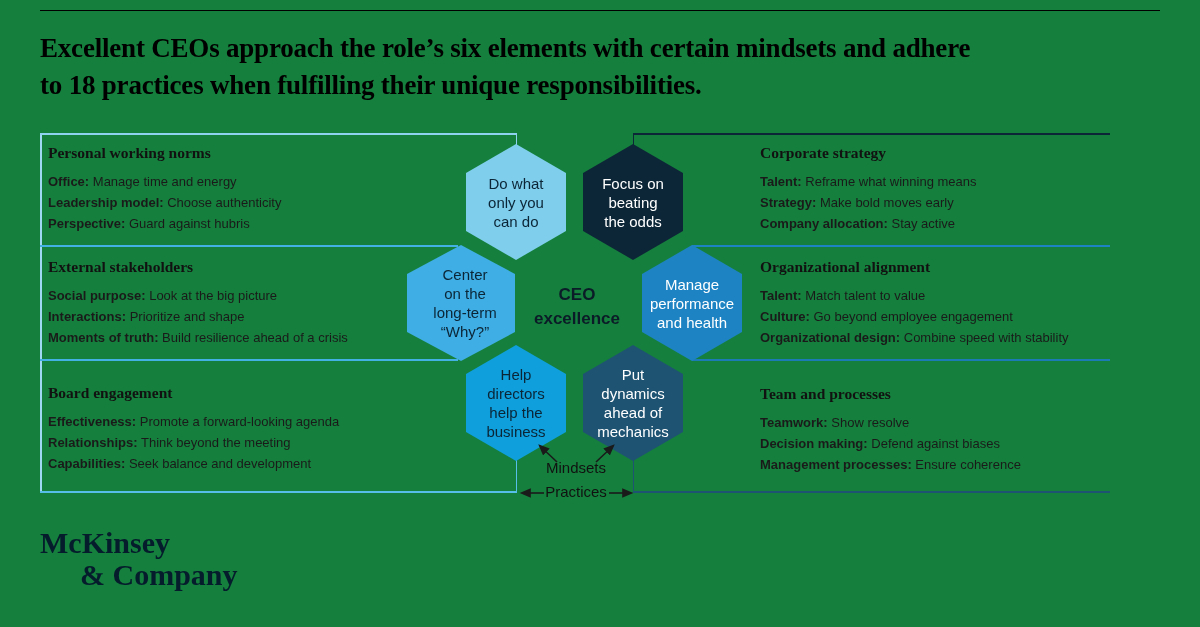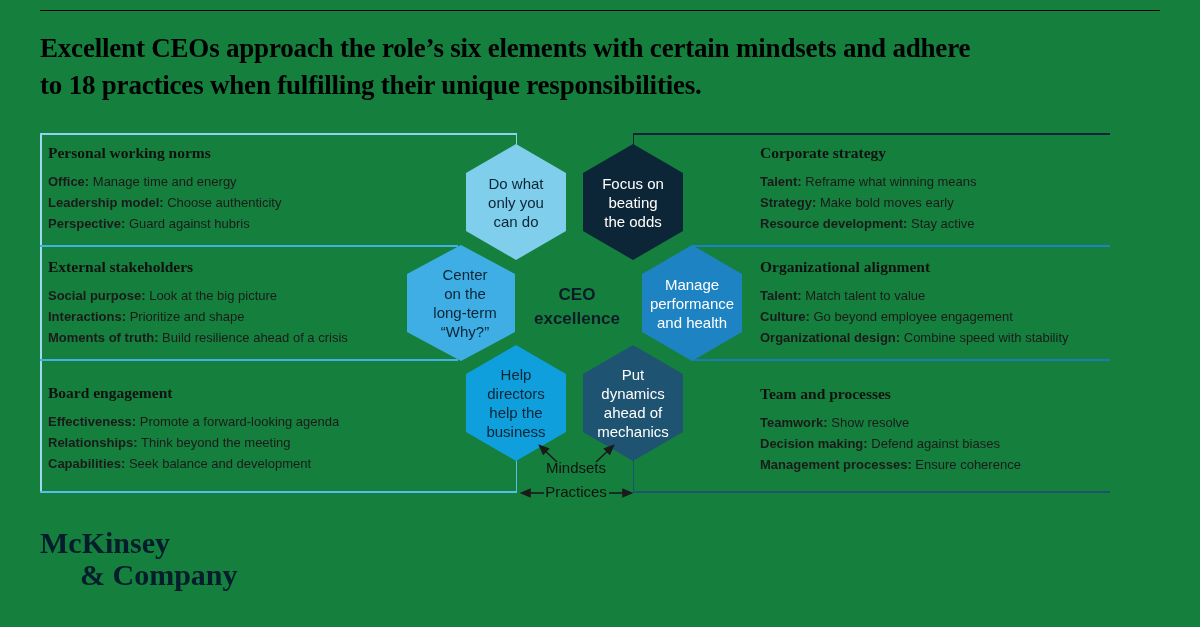--- a/index.html
+++ b/index.html
@@ -103,21 +103,21 @@
     <div class="sec-title">Board engagement</div>
     <div class="row"><span class="lbl">Effectiveness:</span> <span>Promote a forward-looking agenda</span></div>
     <div class="row"><span class="lbl">Relationships:</span> <span>Think beyond the meeting</span></div>
     <div class="row"><span class="lbl">Capabilities:</span> <span>Seek balance and development</span></div>
   </div>
 
   <div class="abs sec secR secR1">
     <div class="sec-title">Corporate strategy</div>
     <div class="row"><span class="lbl">Talent:</span> <span>Reframe what winning means</span></div>
     <div class="row"><span class="lbl">Strategy:</span> <span>Make bold moves early</span></div>
-    <div class="row"><span class="lbl">Resource development:</span> <span>Stay active</span></div>
+    <div class="row"><span class="lbl">Company allocation:</span> <span>Stay active</span></div>
   </div>
   <div class="abs sec secR secR2">
     <div class="sec-title">Organizational alignment</div>
     <div class="row"><span class="lbl">Talent:</span> <span>Match talent to value</span></div>
     <div class="row"><span class="lbl">Culture:</span> <span>Go beyond employee engagement</span></div>
     <div class="row"><span class="lbl">Organizational design:</span> <span>Combine speed with stability</span></div>
   </div>
   <div class="abs sec secR secR3">
     <div class="sec-title">Team and processes</div>
     <div class="row"><span class="lbl">Teamwork:</span> <span>Show resolve</span></div>

